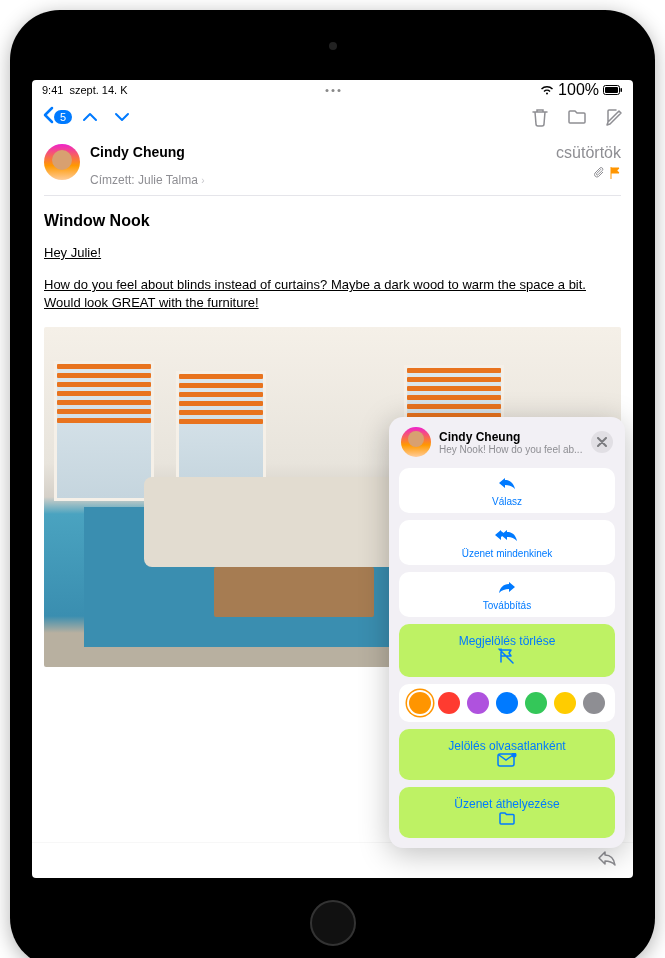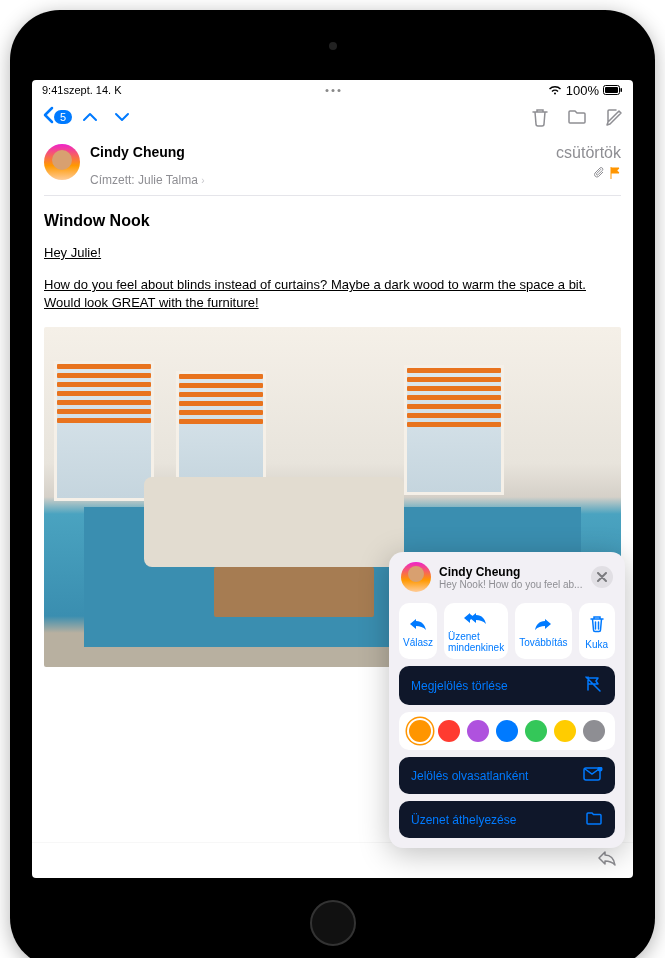--- a/index.html
+++ b/index.html
@@ -53,24 +53,24 @@
     }
     .status-bar {
       height: 20px;
       display: flex;
       align-items: center;
       justify-content: space-between;
       padding: 0 10px;
       font-size: 11px;
       color: #000;
     }
-    .status-left { display: flex; gap: 0; align-items: center; }
+    .status-left { display: flex; gap: 6px; align-items: center; }
     .status-center { position: absolute; left: 50%; transform: translateX(-50%); display:flex; gap:3px; }
     .status-center .dot { width:3px; height:3px; border-radius:50%; background:#888; }
-    .status-right { display: flex; gap: 4px; align-items: center; font-size:13px; }
+    .status-right { display: flex; gap: 4px; align-items: center; font-size:16px; }
     .wifi-icon, .battery-icon { display:inline-flex; }
 
     .toolbar {
       height: 34px;
       display: flex;
       align-items: center;
       justify-content: space-between;
       padding: 0 10px;
     }
     .toolbar-left { display: flex; align-items: center; gap: 2px; }
@@ -217,45 +217,46 @@
     .sheet-title { font-weight:600; font-size:12px; }
     .sheet-preview { font-size:10px; color:#8e8e93; white-space:nowrap; overflow:hidden; text-overflow:ellipsis; }
     .sheet-close {
       width:22px; height:22px; border-radius:50%;
       background:#e1dfe4; color:#7a7a7e;
       display:flex; align-items:center; justify-content:center;
       font-size:12px; font-weight:600;
     }
     .btn-grid {
       display: grid;
-      grid-template-columns: 1fr 1fr 1fr 1fr;
+      grid-template-columns: 1fr;
       gap: 7px;
     }
     .action-btn {
       background: #fff;
       border-radius: 10px;
       padding: 8px 4px 6px 4px;
       display: flex;
       flex-direction: column;
       align-items: center;
       justify-content: center;
       color: #007AFF;
       font-size: 10px;
       gap: 3px;
     }
     .action-btn .icon { font-size: 16px; line-height:1; }
     .row-btn {
-      background: #0f172a;
+      background: #bef264;
       border-radius: 10px;
       padding: 10px 12px;
       display: flex;
       align-items: center;
       justify-content: space-between;
       color: #007AFF;
       font-size: 12px;
+      flex-direction: column;
     }
     .color-row {
       background: #fff;
       border-radius: 10px;
       padding: 8px 10px;
       display: flex;
       justify-content: space-between;
       align-items:center;
     }
     .color-dot {
@@ -452,28 +453,20 @@
           <span>Üzenet mindenkinek</span>
         </div>
         <div class="action-btn">
           <span class="icon">
             <svg width="20" height="14" viewBox="0 0 20 14">
                 <path d="M12 2l6 5-6 5V9c-4 0-7 1-10 4 1-5 4-9 10-9V2z" fill="#007AFF"></path>
               </svg>
           </span>
           <span>Továbbítás</span>
         </div>
-        <div class="action-btn">
-          <span class="icon">
-            <svg width="16" height="18" viewBox="0 0 16 18">
-                <path d="M2 4h12M5 4V2h6v2M3.5 4l1 11a1.5 1.5 0 001.5 1.5h4A1.5 1.5 0 0011.5 15l1-11M6.5 7v7M9.5 7v7" stroke="#007AFF" stroke-width="1.5" fill="none" stroke-linecap="round"></path>
-              </svg>
-          </span>
-          <span>Kuka</span>
-        </div>
       </div>
 
       <div class="row-btn">
         <span>Megjelölés törlése</span>
         <span>
           <svg width="18" height="16" viewBox="0 0 18 16">
               <path d="M3 1v13M3 2h10l-2 3 2 3H3M1 1l14 14" stroke="#007AFF" stroke-width="1.5" fill="none" stroke-linecap="round" stroke-linejoin="round"></path>
             </svg>
         </span>
       </div>

